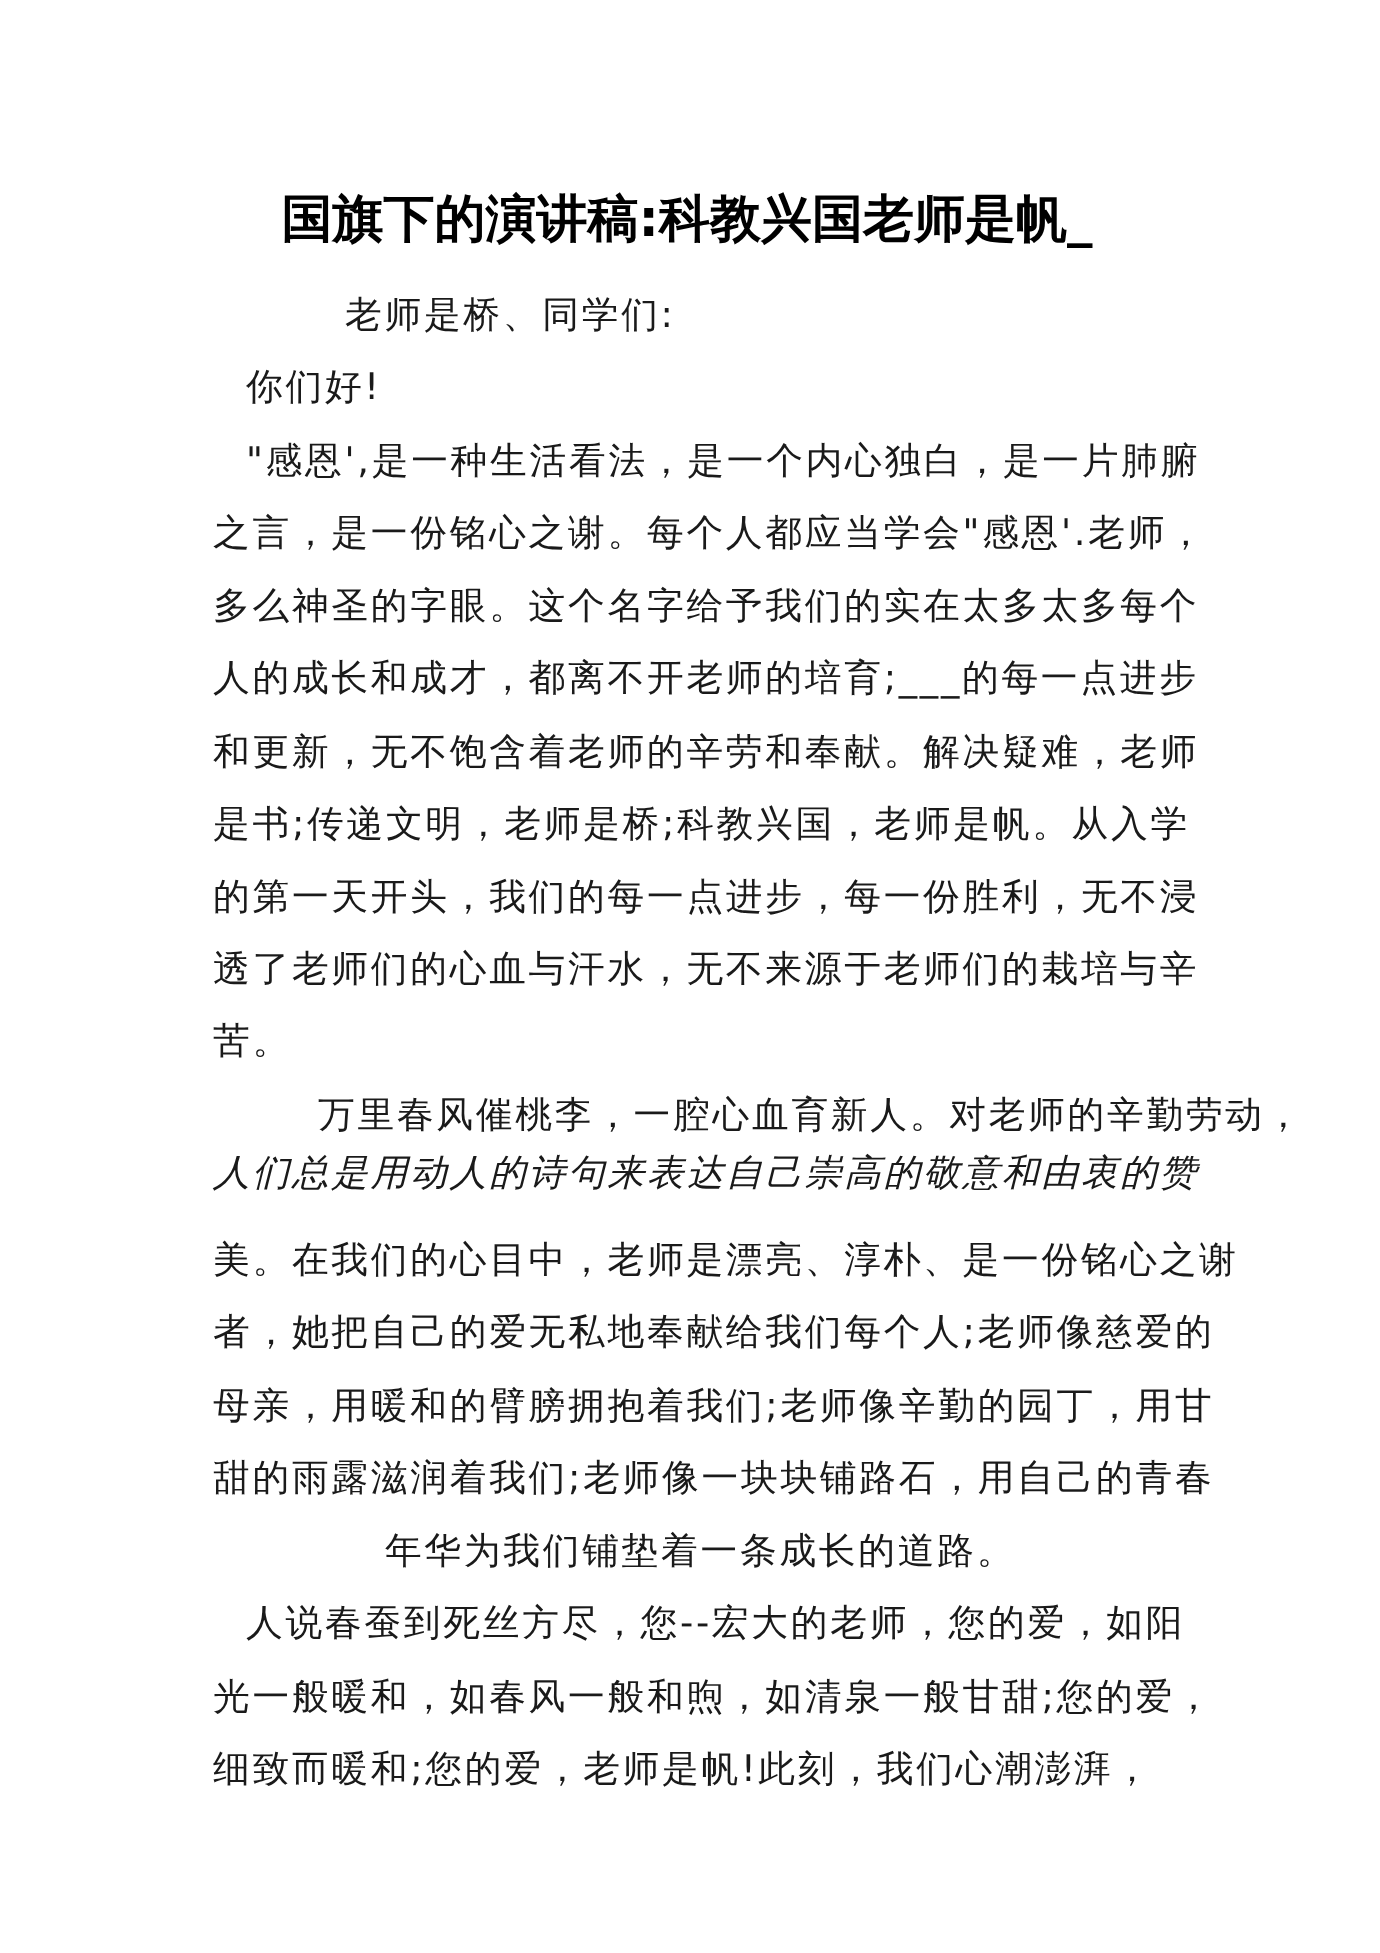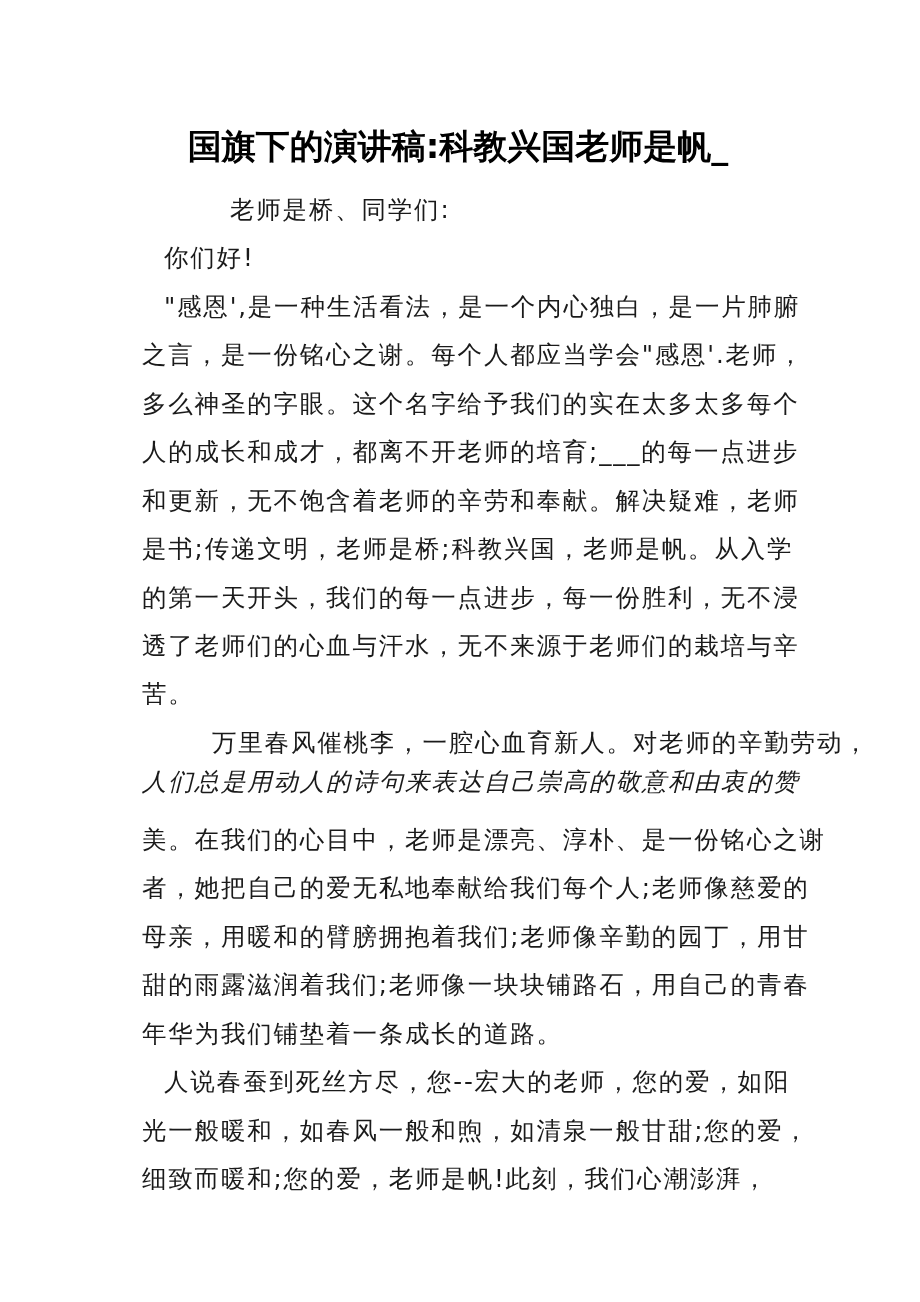--- a/index.html
+++ b/index.html
@@ -33,18 +33,18 @@
       <div class="line" style="left: 142px; top: 529px;">是书;传递文明，老师是桥;科教兴国，老师是帆。从入学</div>
       <div class="line" style="left: 142px; top: 578px;">的第一天开头，我们的每一点进步，每一份胜利，无不浸</div>
       <div class="line" style="left: 142px; top: 626px;">透了老师们的心血与汗水，无不来源于老师们的栽培与辛</div>
       <div class="line" style="left: 142px; top: 674px;">苦。</div>
       <div class="line" style="left: 164px; top: 723px; margin-left: 48px;">万里春风催桃李，一腔心血育新人。对老师的辛勤劳动，</div>
       <div class="line" style="left: 142px; top: 762px; font-style: italic;">人们总是用动人的诗句来表达自己崇高的敬意和由衷的赞</div>
       <div class="line" style="left: 142px; top: 820px;">美。在我们的心目中，老师是漂亮、淳朴、是一份铭心之谢</div>
       <div class="line" style="left: 142px; top: 868px;">者，她把自己的爱无私地奉献给我们每个人;老师像慈爱的</div>
       <div class="line" style="left: 142px; top: 917px;">母亲，用暖和的臂膀拥抱着我们;老师像辛勤的园丁，用甘</div>
       <div class="line" style="left: 142px; top: 965px;">甜的雨露滋润着我们;老师像一块块铺路石，用自己的青春</div>
-      <div class="line" style="left: 142px; top: 1014px;">年华为我们铺垫着一条成长的道路。</div>
+      <div class="line" style="left: 142px; top: 1014px; text-align: center;">年华为我们铺垫着一条成长的道路。</div>
       <div class="line" style="left: 164px; top: 1062px;">人说春蚕到死丝方尽，您--宏大的老师，您的爱，如阳</div>
       <div class="line" style="left: 142px; top: 1111px;">光一般暖和，如春风一般和煦，如清泉一般甘甜;您的爱，</div>
       <div class="line" style="left: 142px; top: 1159px;">细致而暖和;您的爱，老师是帆!此刻，我们心潮澎湃，</div>
     </div>
 </div>
 
 </body></html>

